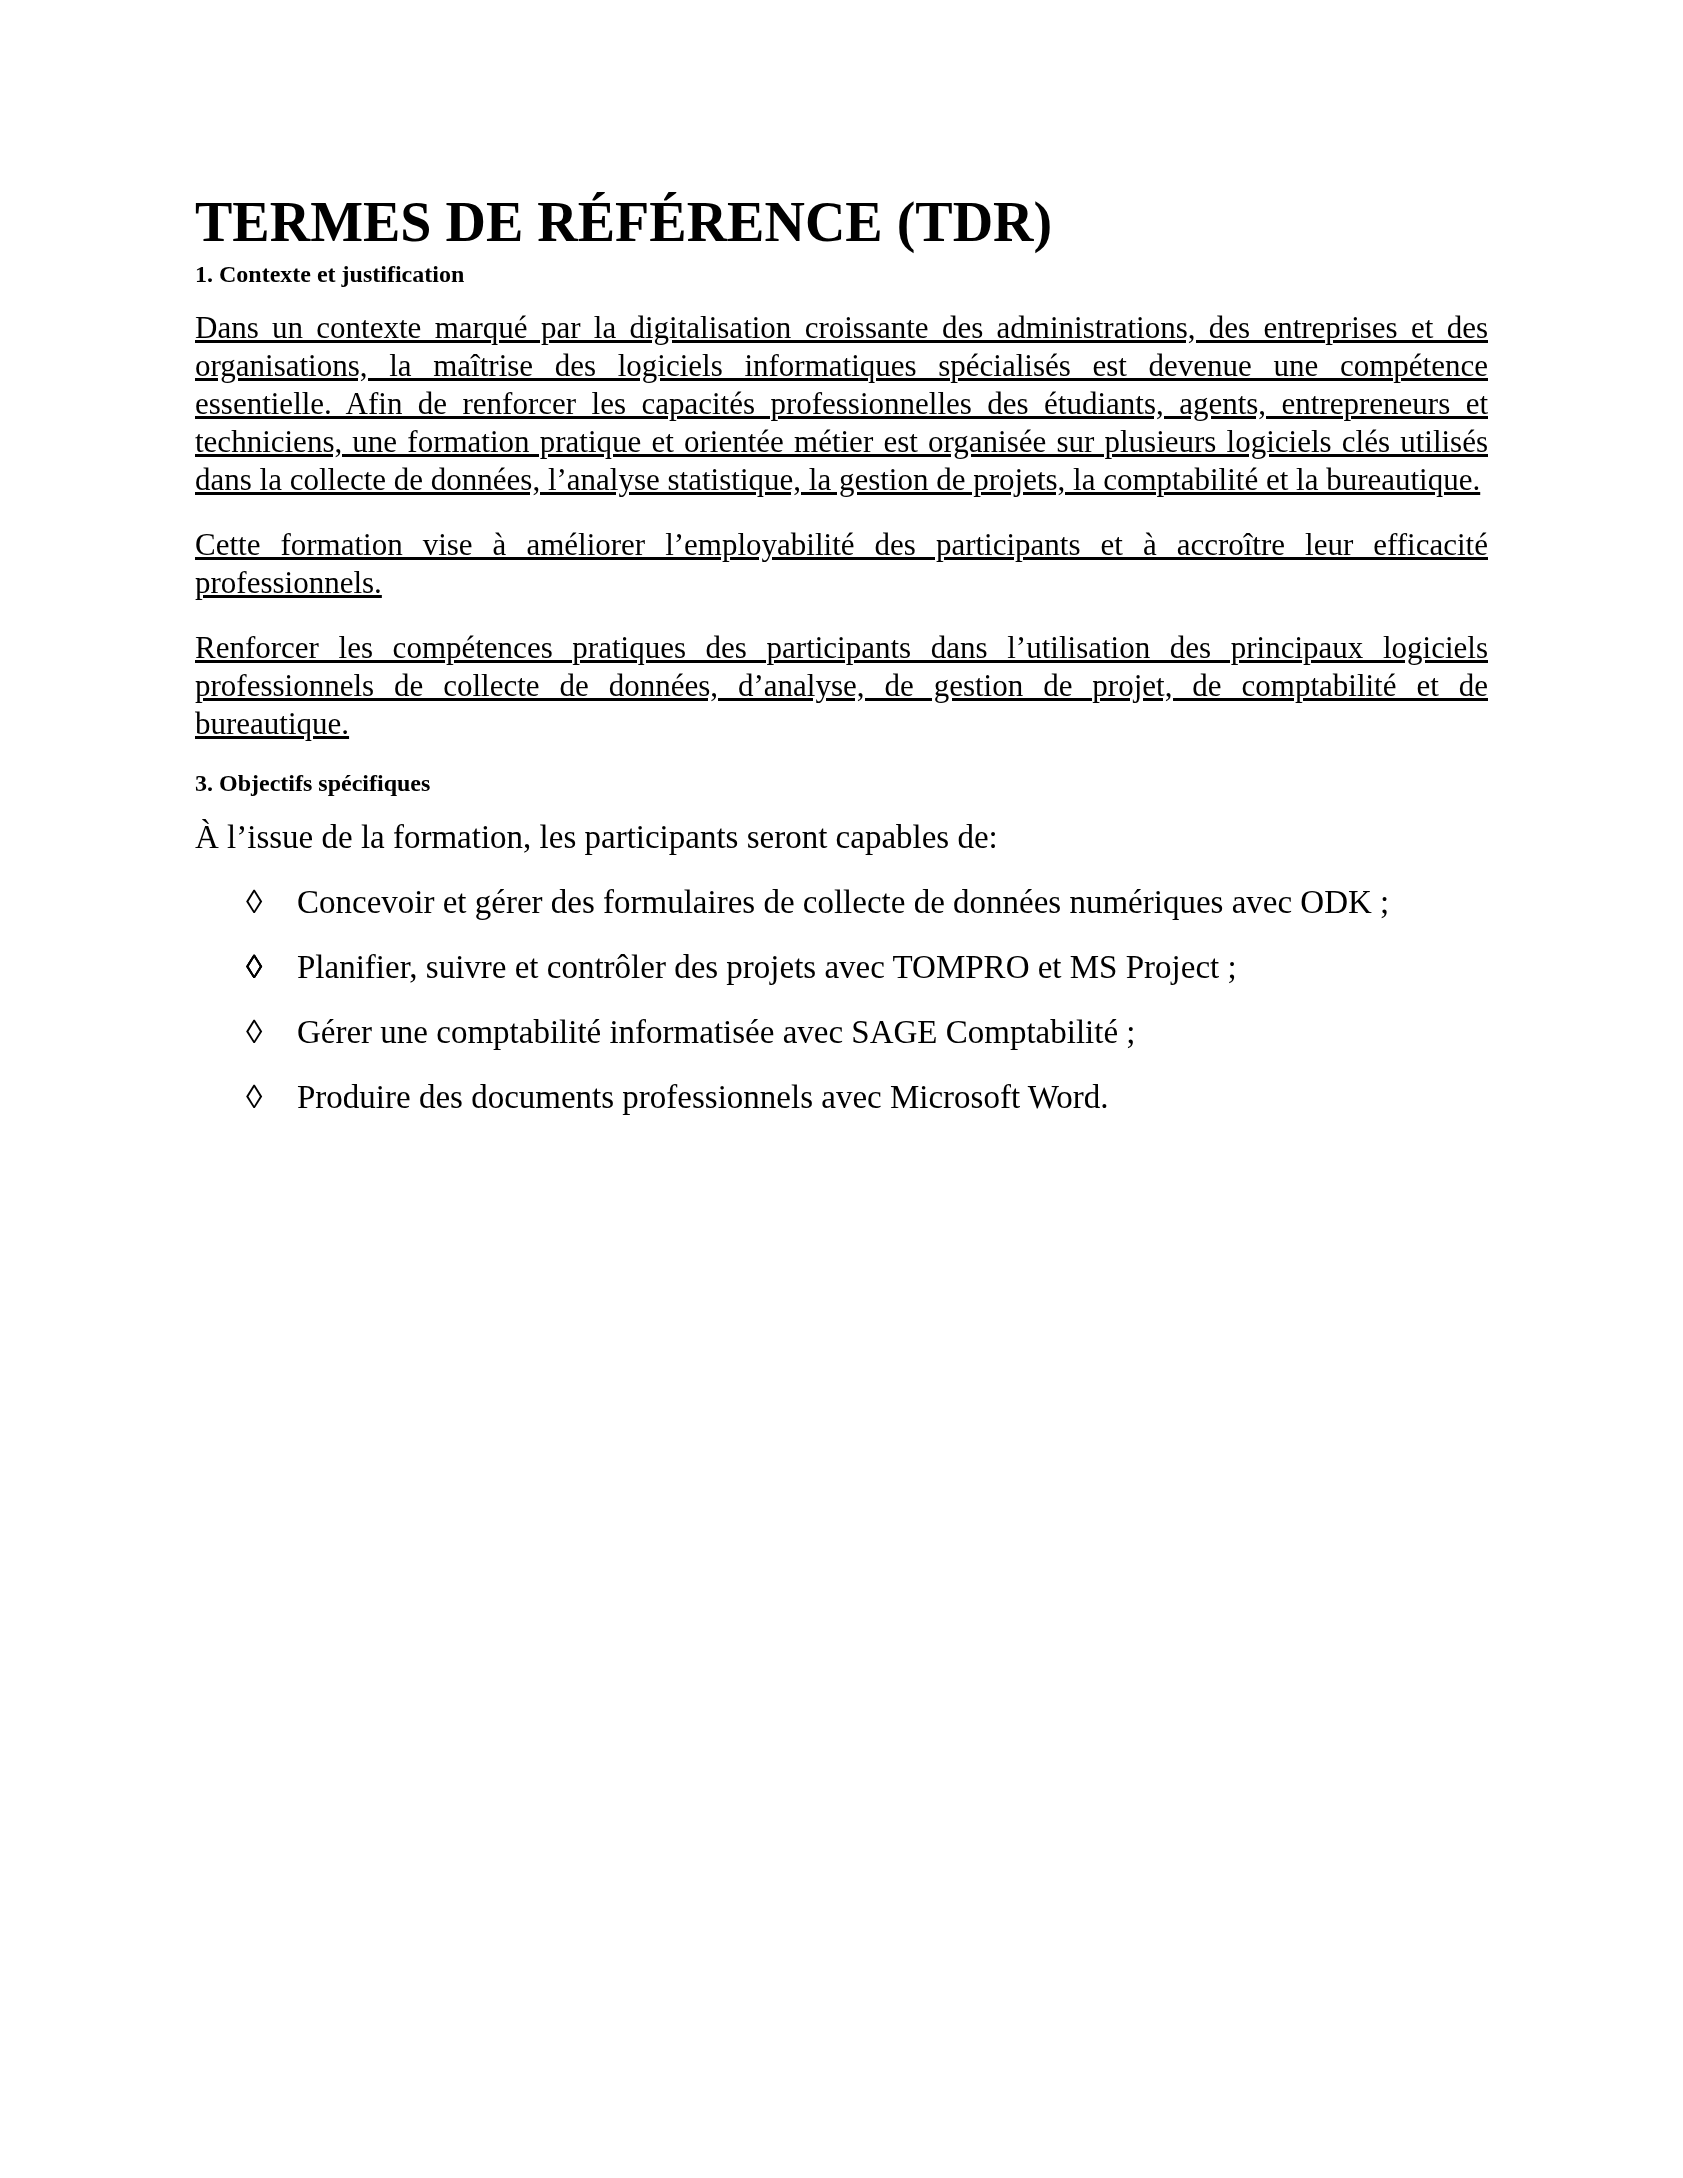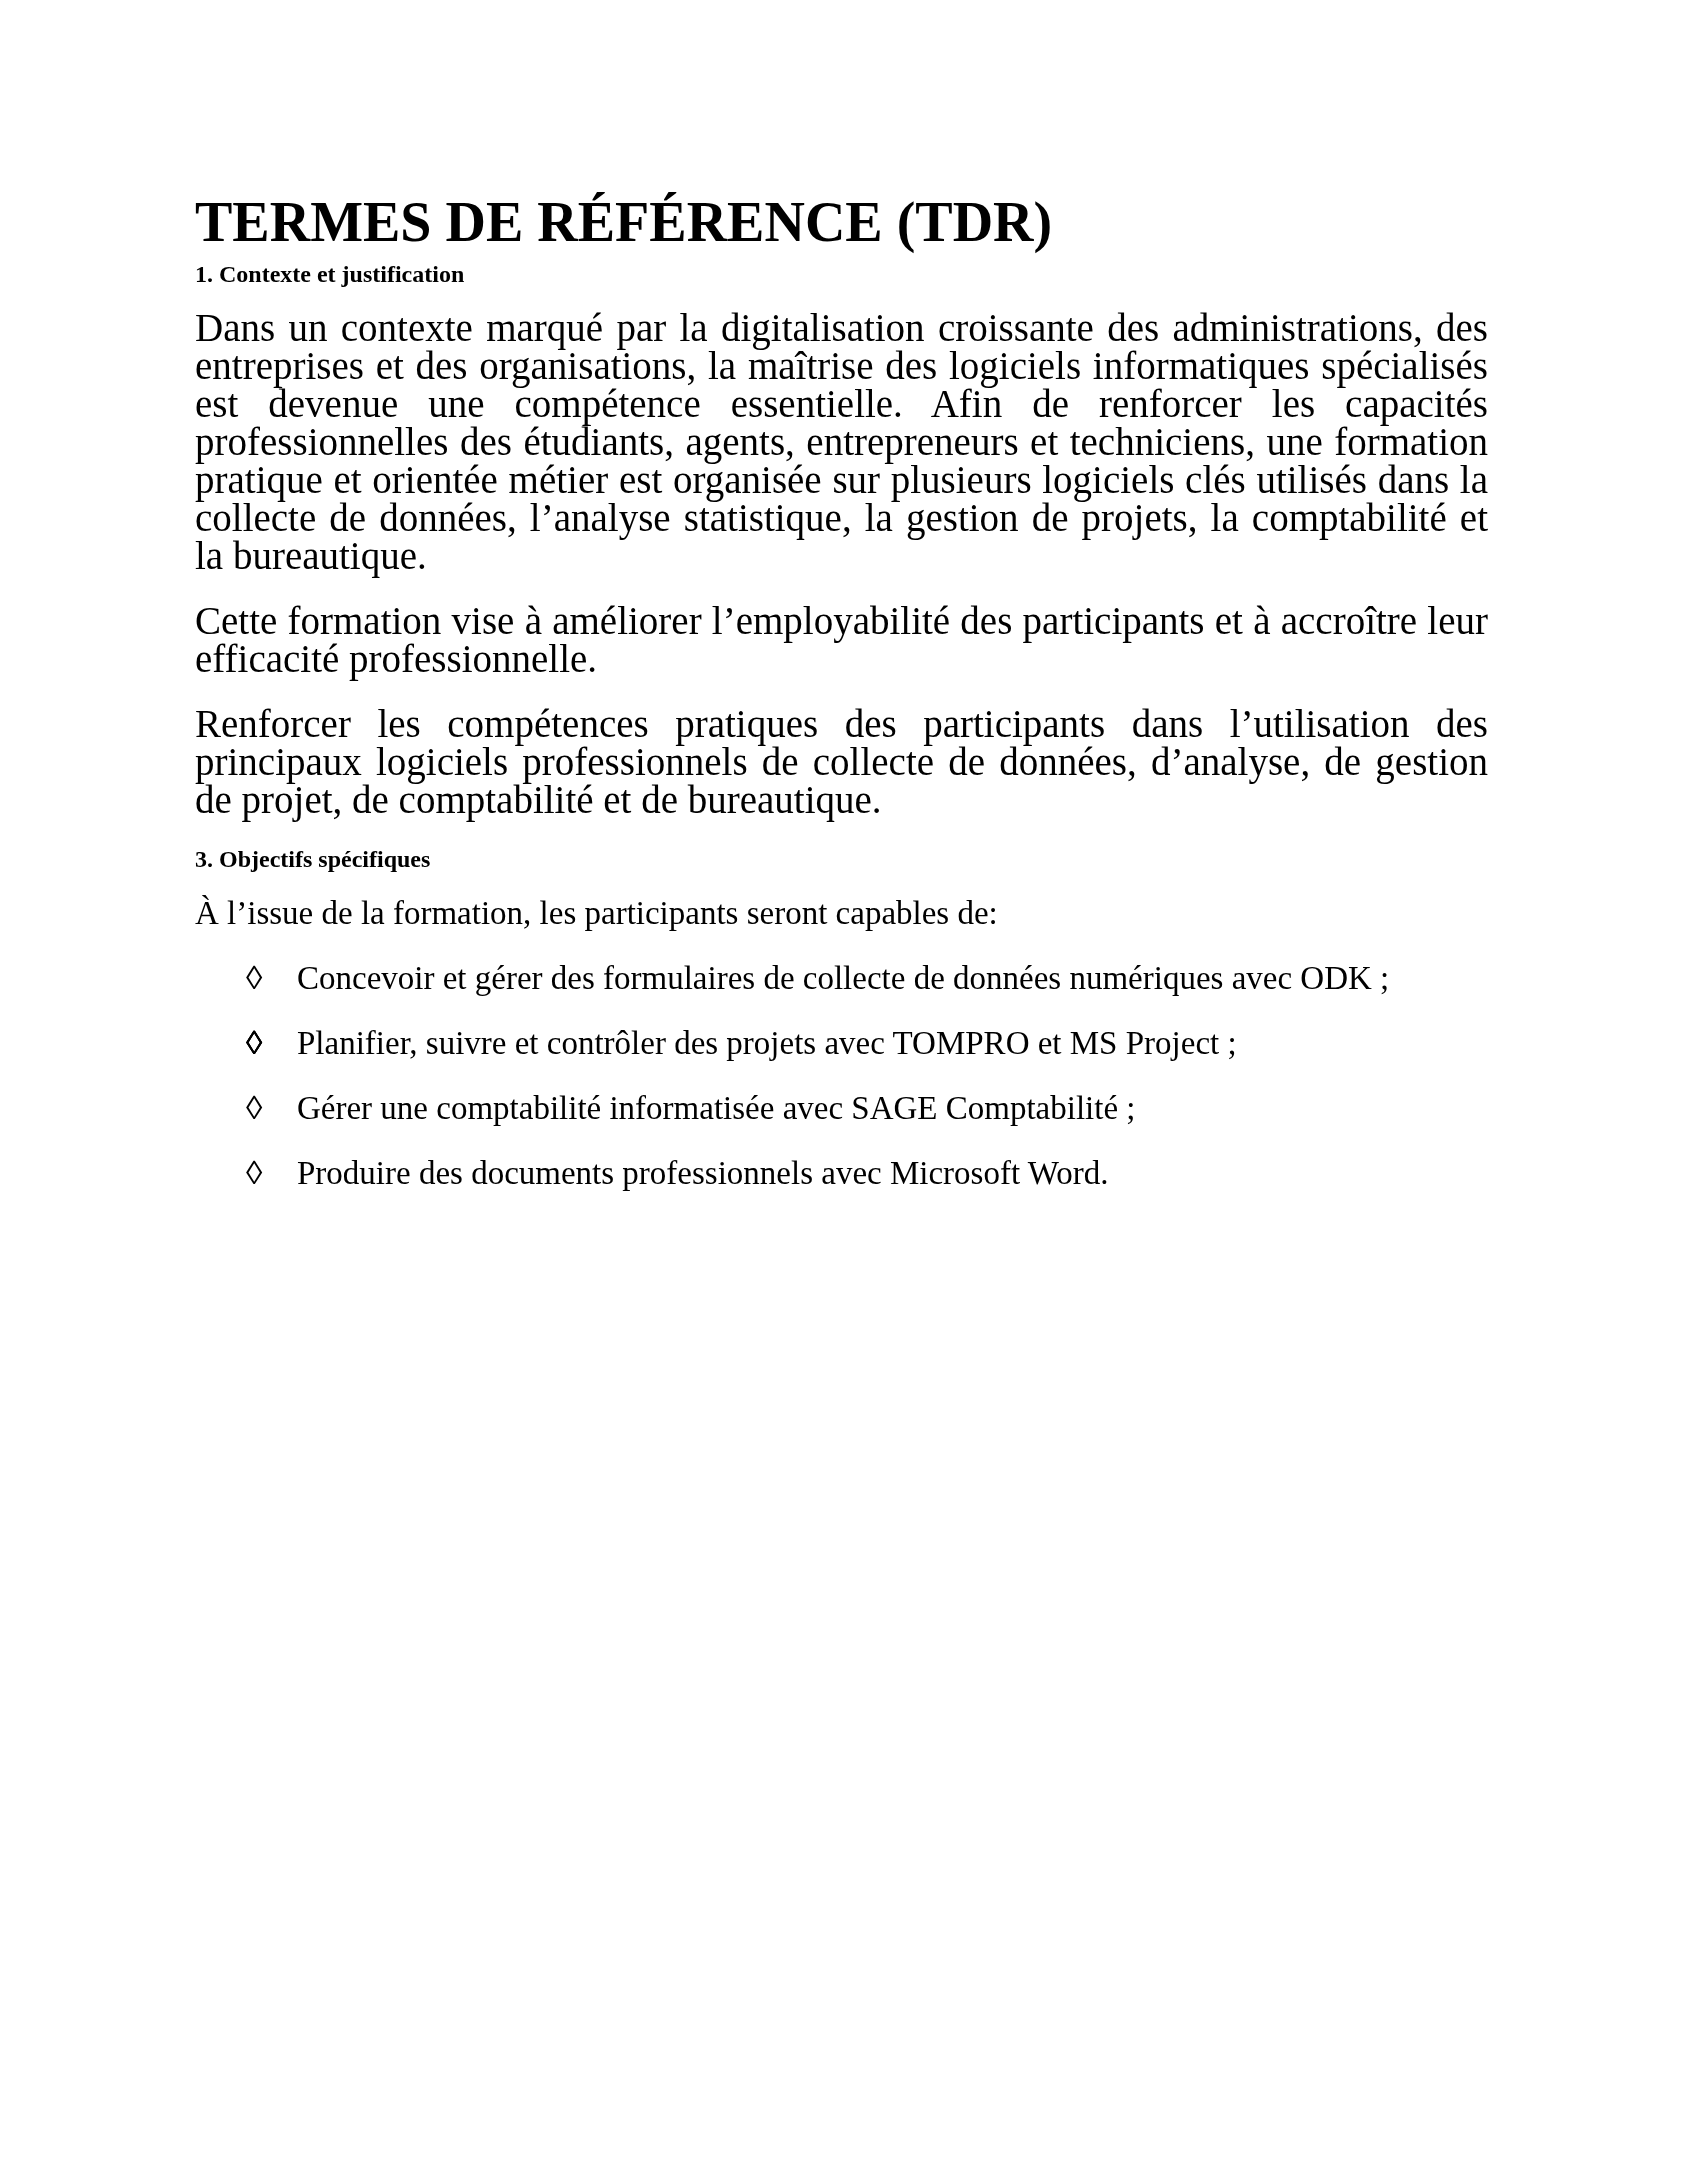--- a/index.html
+++ b/index.html
@@ -28,24 +28,25 @@
     margin: 0 0 7px 0;
     letter-spacing: 0;
   }
   .section-heading {
     font-size: 24px;
     font-weight: bold;
     line-height: 1.15;
     margin: 0 0 20px 0;
   }
   .body-para {
-    font-size: 39px;
+    font-size: 31px;
     line-height: 38px;
     text-align: justify;
     margin: 7px 0 27px 0;
+    text-decoration: underline;
   }
   .intro-para {
     font-size: 33px;
     line-height: 38px;
     margin: 0 0 27px 0;
   }
   .diamond-list {
     list-style: none;
     margin: 0;
     padding: 0;
@@ -68,21 +69,21 @@
 <body>
 
 <div class="page">
 
   <h1 class="doc-title">TERMES DE RÉFÉRENCE (TDR)</h1>
 
   <h2 class="section-heading">1. Contexte et justification</h2>
 
   <p class="body-para">Dans un contexte marqué par la digitalisation croissante des administrations, des entreprises et des organisations, la maîtrise des logiciels informatiques spécialisés est devenue une compétence essentielle. Afin de renforcer les capacités professionnelles des étudiants, agents, entrepreneurs et techniciens, une formation pratique et orientée métier est organisée sur plusieurs logiciels clés utilisés dans la collecte de données, l’analyse statistique, la gestion de projets, la comptabilité et la bureautique.</p>
 
-  <p class="body-para">Cette formation vise à améliorer l’employabilité des participants et à accroître leur efficacité professionnelle.</p>
+  <p class="body-para">Cette formation vise à améliorer l’employabilité des participants et à accroître leur efficacité professionnels.</p>
 
 
   <p class="body-para">Renforcer les compétences pratiques des participants dans l’utilisation des principaux logiciels professionnels de collecte de données, d’analyse, de gestion de projet, de comptabilité et de bureautique.</p>
 
   <h2 class="section-heading">3. Objectifs spécifiques</h2>
 
   <p class="intro-para">À l’issue de la formation, les participants seront capables de:</p>
 
   <ul class="diamond-list">
     <li>

